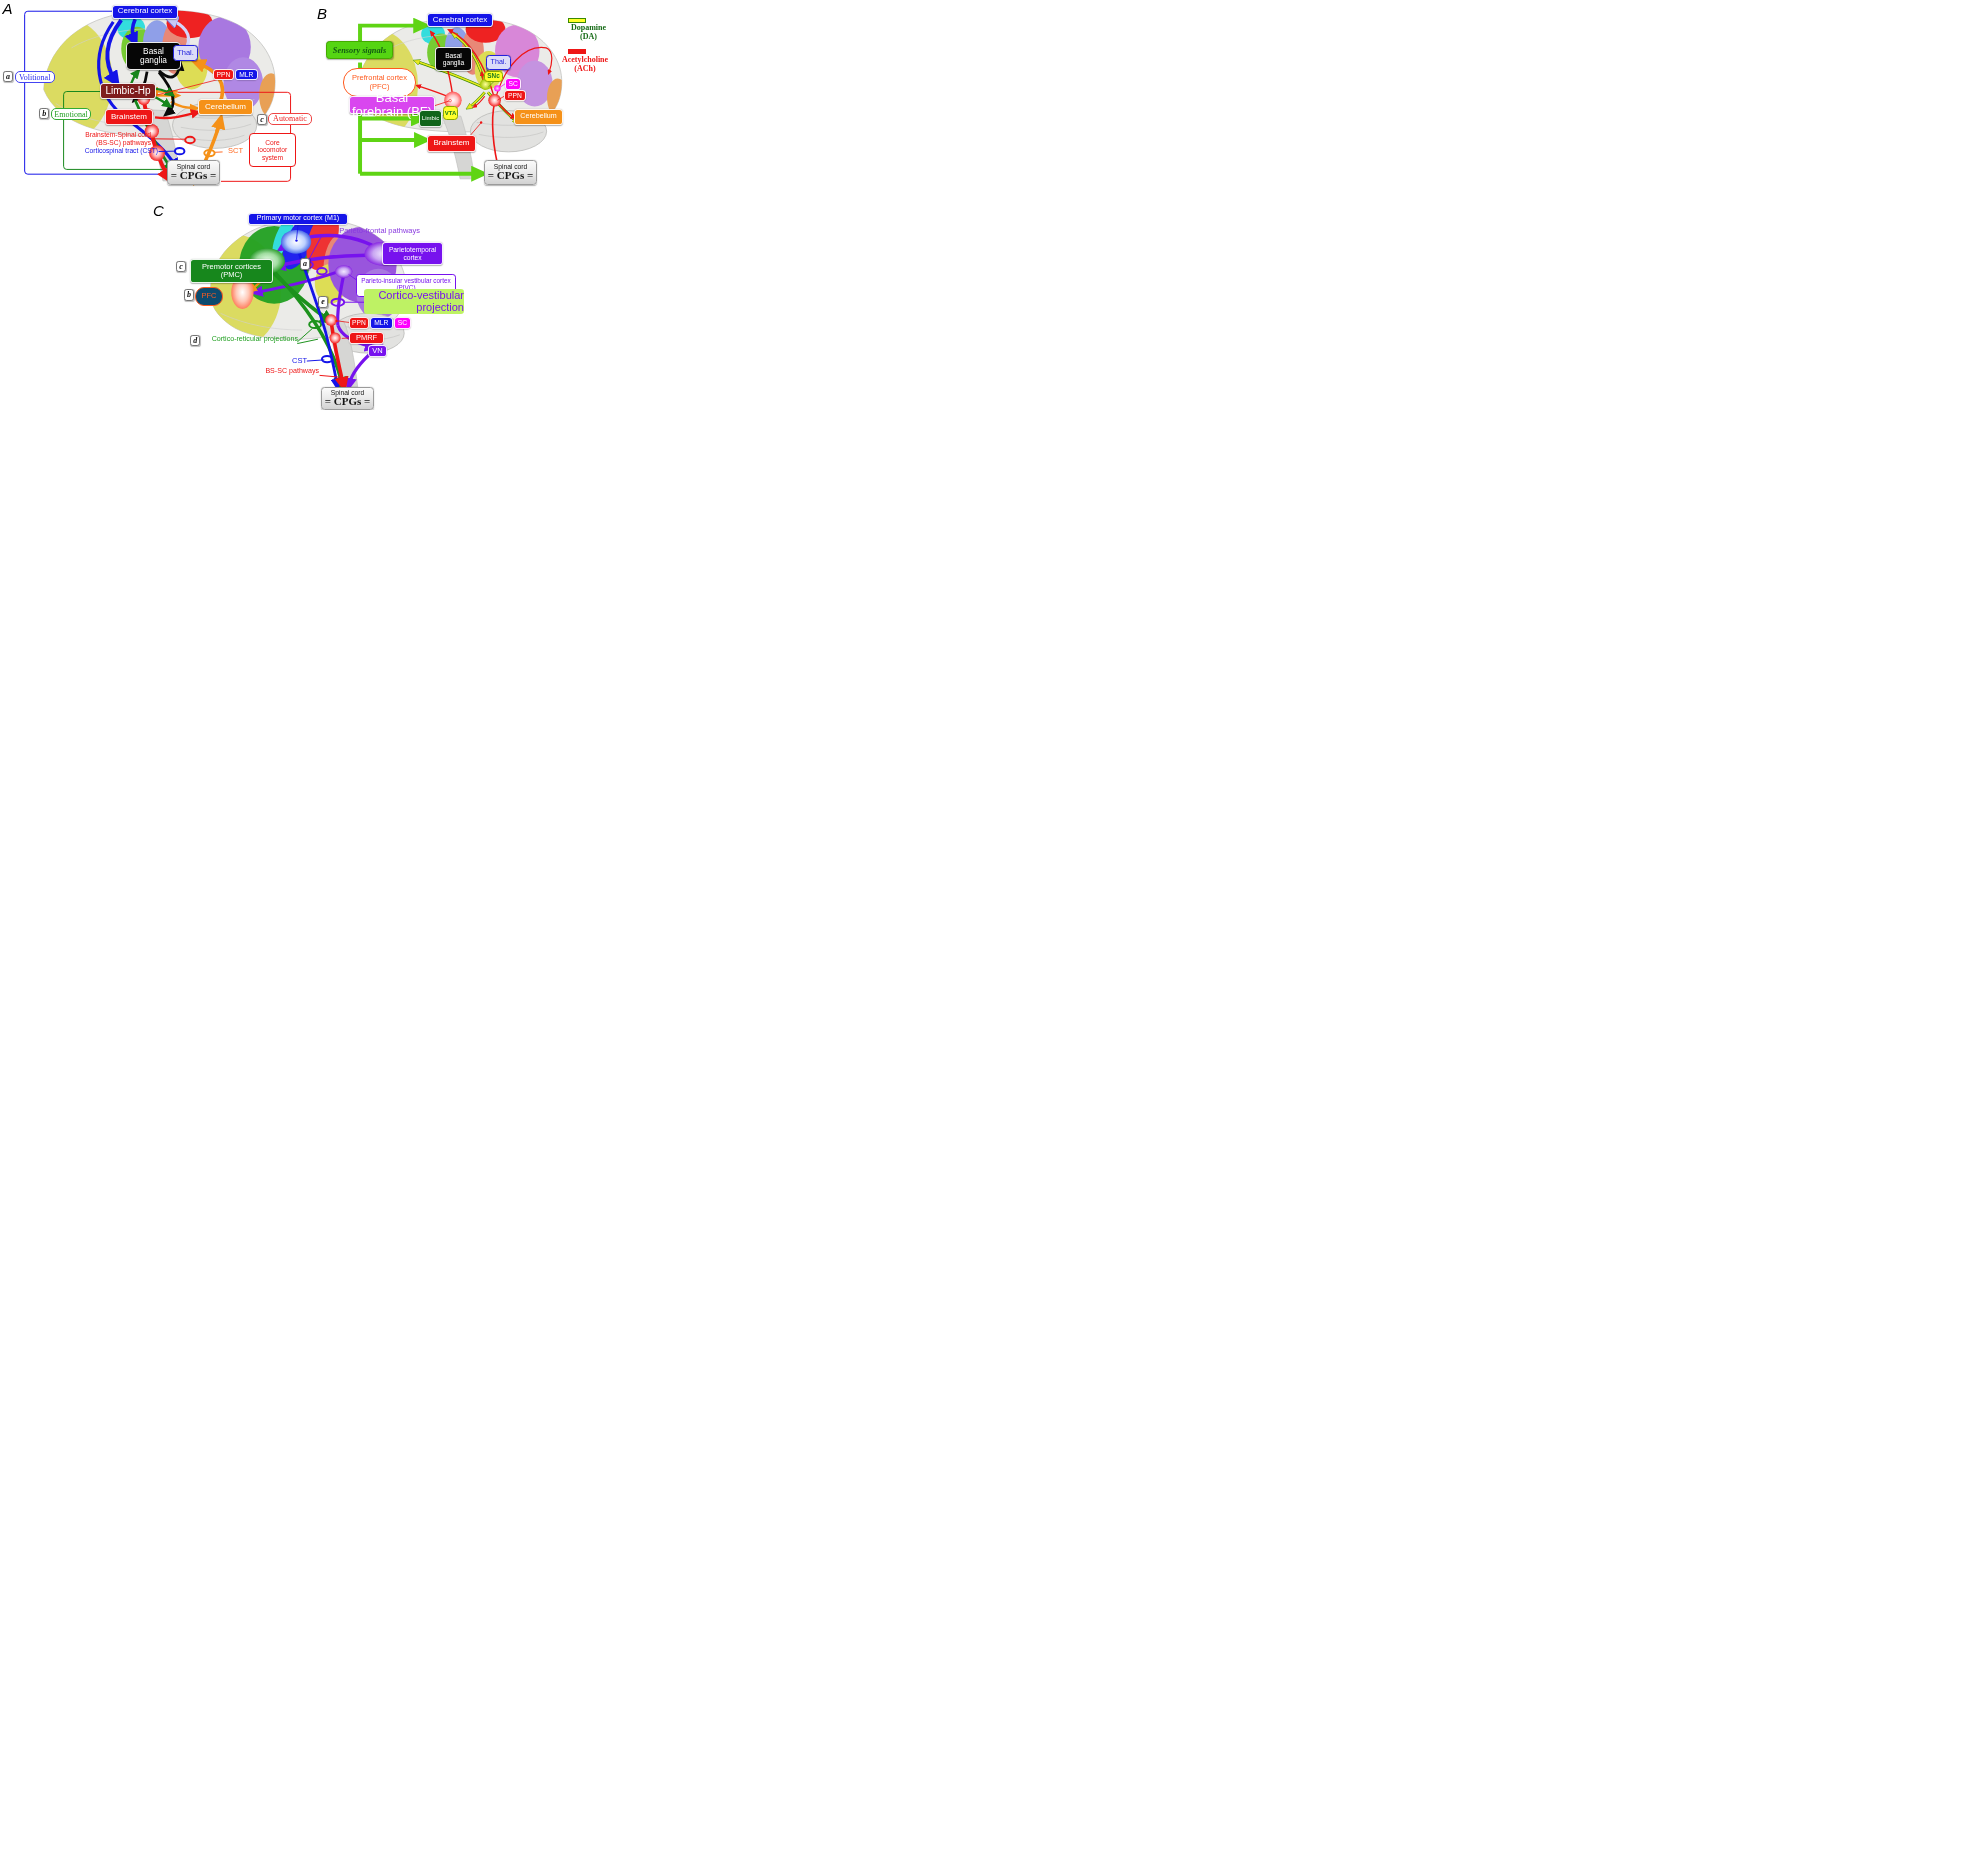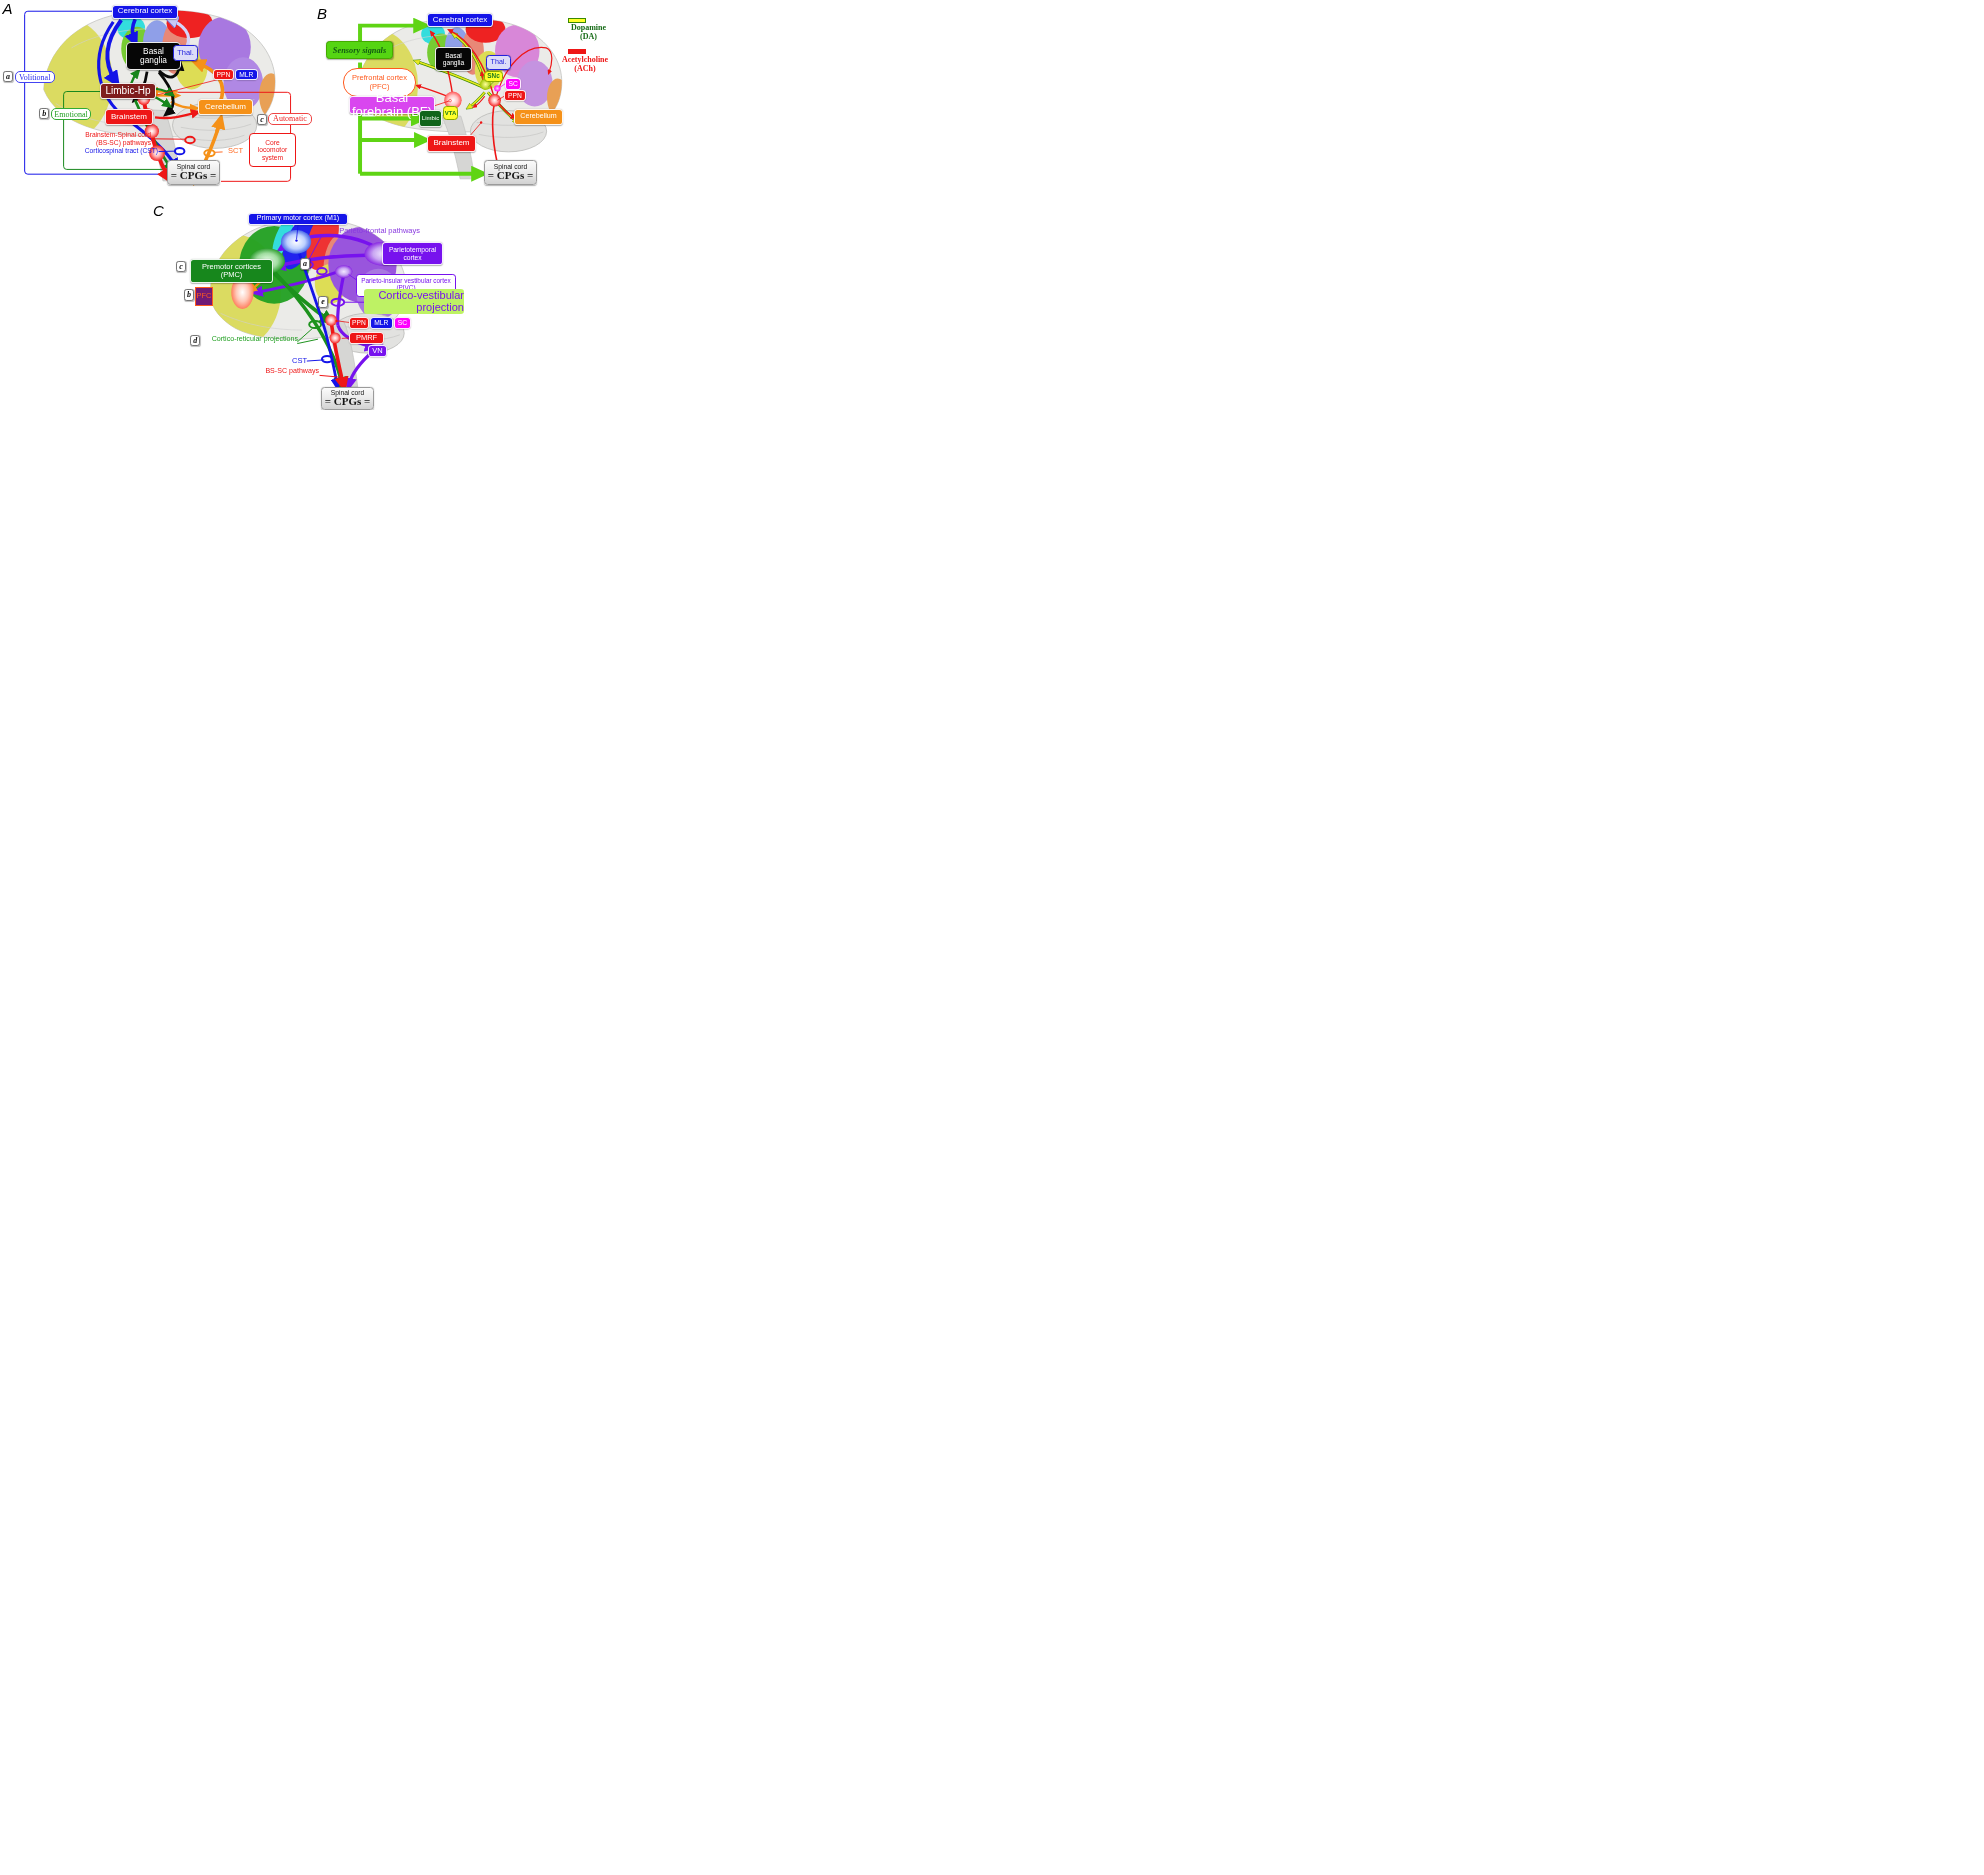--- a/index.html
+++ b/index.html
@@ -477,21 +477,21 @@
   <div class="tag" style="left:300px;top:258px;width:10px;height:11.5px">
       <span>a</span>
     </div>
   <div class="tag" style="left:318px;top:296px;width:10px;height:11.5px">
       <span>e</span>
     </div>
 
   <div class="tag" style="left:184px;top:289px;width:10px;height:11.5px">
       <span>b</span>
     </div>
-  <div class="bx" style="left:195px;top:287px;width:18px;height:18.7px;background:#701a75;border:1px solid #ff5a1e;color:#ff5a1e;font-size:7.5px;border-radius:0;box-shadow:none">
+  <div class="bx" style="left:195px;top:287px;width:28px;height:18.7px;background:#0c4a6e;border:1px solid #ff5a1e;color:#ff5a1e;font-size:7.5px;border-radius:9px;box-shadow:none">
       <span>PFC</span>
     </div>
 
   <div class="lbl" style="left:364px;top:289px;width:100px;color:#7712ee;font-size:11px;background:#bef264;border-radius:3.2px"><span>Cortico-vestibular projection</span></div>
 
   <div class="bx" style="left:349px;top:317px;width:20px;height:11.5px;background:#ee1616;font-size:6.7px">
       <span>PPN</span>
     </div>
   <div class="bx" style="left:370px;top:317px;width:22.6px;height:11.5px;background:#1414e8;font-size:6.7px">
       <span>MLR</span>

